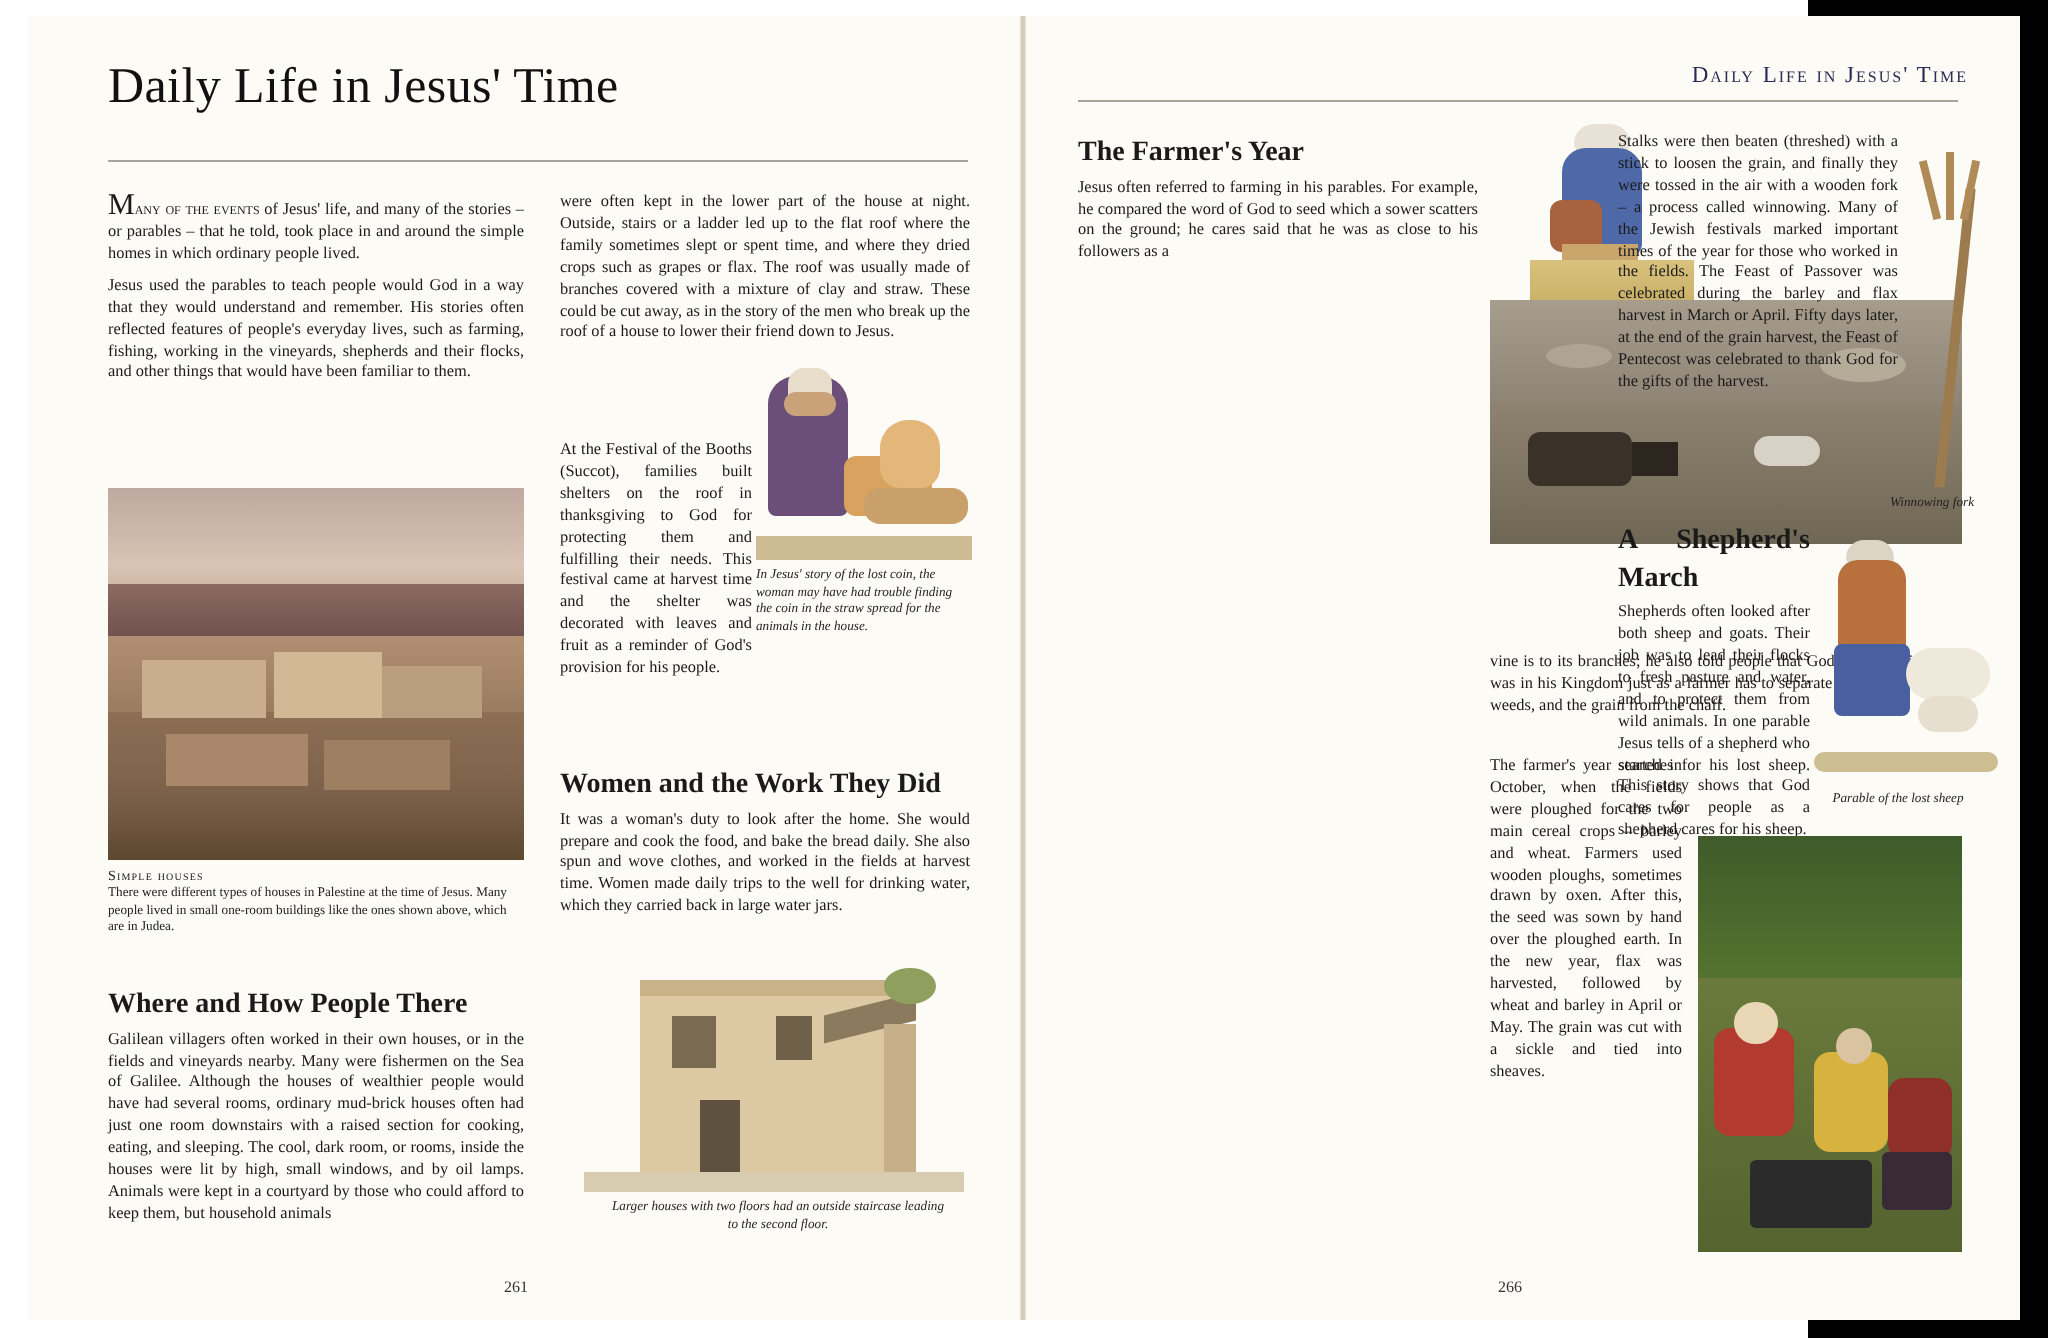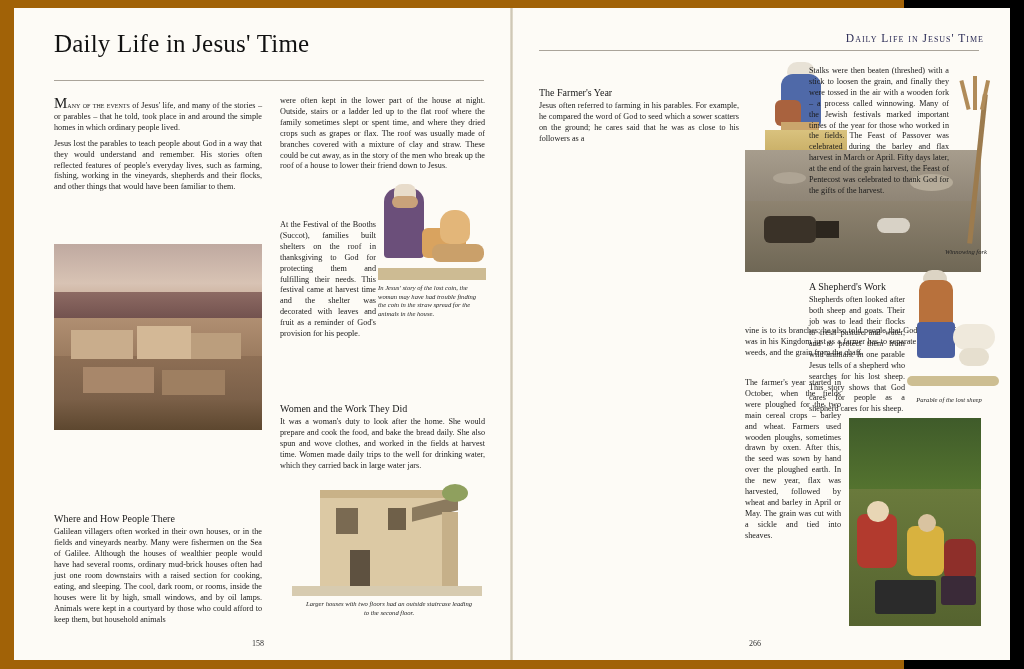--- a/index.html
+++ b/index.html
@@ -1,30 +1,30 @@
 <!DOCTYPE html>
 <html><head>
 <meta charset="utf-8">
 <style>
   html,body{margin:0;padding:0;background:#000;}
   body{width:1024px;height:669px;overflow:hidden;font-family:"Liberation Serif",serif;}
-  .page{position:relative;width:904px;height:669px;background:#a16207;}
+  .page{position:relative;width:904px;height:669px;background:#ffffff;}
   .spread{position:absolute;left:14px;top:8px;width:996px;height:652px;background:#fbf9f3;
           box-shadow:0 0 0 1px #d9d2c2 inset;}
   .leaf{position:absolute;top:0;bottom:0;width:497px;overflow:hidden;}
   .leaf.left{left:0;background:#fdfbf6;}
   .leaf.right{left:499px;background:#fdfbf6;}
   .gutter{position:absolute;left:496px;top:0;width:3px;height:652px;
           background:linear-gradient(to right,#e6e0d2,#cfc8b6,#e6e0d2);}
   h1.title{font-size:25px;font-weight:400;margin:0;padding:22px 0 0 40px;letter-spacing:.2px;color:#111;}
   .rhead{position:absolute;right:26px;top:24px;font-variant:small-caps;font-size:11.5px;letter-spacing:1px;color:#2b2b55;}
   .rule{position:absolute;height:1px;background:#aaa49a;}
   .col{position:absolute;font-size:8.2px;line-height:1.33;color:#1a1a1a;text-align:justify;}
   .col p{margin:0 0 5px 0;}
-  .sub{font-weight:normal;font-size:10px;margin:20px 0 2px 0;}
+  .sub{font-weight:bold;font-size:14px;margin:2px 0 2px 0;}
   .dropcapline{font-variant:small-caps;margin-top:38px;}
   .dropcapline .big{font-size:15px;line-height:1;}
   .caption{font-size:6.6px;line-height:1.3;color:#222;}
   .capttl{font-variant:small-caps;font-size:7px;letter-spacing:.6px;color:#222;margin-bottom:1px;}
   .ital{font-style:italic;}
   .pg{position:absolute;bottom:12px;font-size:8px;color:#333;}
   
   .ph{position:absolute;background:#8a7a66;overflow:hidden;}
   .ph .sky{position:absolute;left:0;right:0;top:0;height:38%;}
   .art{position:absolute;}
@@ -38,34 +38,38 @@
 
     <div class="leaf left">
 
       <h1 class="title">Daily Life in Jesus' Time</h1>
       <div class="rule" style="left:40px;top:72px;width:430px;"></div>
 
       <div class="col" style="left:40px;top:88px;width:208px;">
         <p>
           <span class="dropcapline"><span class="big">M</span>any of the events</span><span> of Jesus' life, and many of the stories – or parables – that he told, took place in and around the simple homes in which ordinary people lived.</span>
         </p>
-        <p>Jesus lost the parables to teach people about God in a way that they would understand and remember. His stories often reflected features of people's everyday lives, such as farming, fishing, working in the vineyards, shepherds and their flocks, and other things that would have been familiar to them.</p>
+        <p>Jesus used the parables to teach people would God in a way that they would understand and remember. His stories often reflected features of people's everyday lives, such as farming, fishing, working in the vineyards, shepherds and their flocks, and other things that would have been familiar to them.</p>
       </div>
 
       <div class="ph" style="left:40px;top:236px;width:208px;height:186px;">
         <div class="sky" style="background:linear-gradient(#bfa9a0,#d8c3b4 70%,#cbb09c);height:30%;"></div>
         <div style="position:absolute;left:0;right:0;top:26%;height:16%;background:linear-gradient(#8d6a63,#6f4f4c);"></div>
         <div style="position:absolute;left:0;right:0;top:40%;height:22%;background:linear-gradient(#b08f72,#9a7a5e);"></div>
         <div style="position:absolute;left:0;right:0;top:60%;bottom:0;background:linear-gradient(#8e6f55,#6d5540);"></div>
         <div style="position:absolute;left:8%;top:46%;width:30%;height:16%;background:#c9ad8c;"></div>
         <div style="position:absolute;left:40%;top:44%;width:26%;height:18%;background:#d3b896;"></div>
         <div style="position:absolute;left:66%;top:48%;width:24%;height:14%;background:#bb9e7d;"></div>
         <div style="position:absolute;left:14%;top:66%;width:34%;height:14%;background:#a8876a;"></div>
         <div style="position:absolute;left:52%;top:68%;width:30%;height:13%;background:#9e7f61;"></div>
         <div style="position:absolute;left:0;right:0;bottom:0;height:16%;background:linear-gradient(#7a5f47,#5d472f);"></div>
+      </div>
+      <div style="position:absolute;left:40px;top:426px;width:208px;">
+        <div class="capttl">Simple houses</div>
+        <div class="caption">There were different types of houses in Palestine at the time of Jesus. Many people lived in small one-room buildings like the ones shown above, which are in Judea.</div>
       </div>
 
       <div class="col" style="left:40px;top:484px;width:208px;">
         <div class="sub">Where and How People There</div>
         <p>Galilean villagers often worked in their own houses, or in the fields and vineyards nearby. Many were fishermen on the Sea of Galilee. Although the houses of wealthier people would have had several rooms, ordinary mud-brick houses often had just one room downstairs with a raised section for cooking, eating, and sleeping. The cool, dark room, or rooms, inside the houses were lit by high, small windows, and by oil lamps. Animals were kept in a courtyard by those who could afford to keep them, but household animals</p>
       </div>
 
       <div class="col" style="left:266px;top:88px;width:205px;">
         <p>were often kept in the lower part of the house at night. Outside, stairs or a ladder led up to the flat roof where the family sometimes slept or spent time, and where they dried crops such as grapes or flax. The roof was usually made of branches covered with a mixture of clay and straw. These could be cut away, as in the story of the men who break up the roof of a house to lower their friend down to Jesus.</p>
       </div>
@@ -96,21 +100,21 @@
         <div style="position:absolute;left:44px;top:30px;width:22px;height:26px;background:#7a6a52;"></div>
         <div style="position:absolute;left:96px;top:30px;width:18px;height:22px;background:#6f6049;"></div>
         <div style="position:absolute;left:58px;top:72px;width:20px;height:36px;background:#5e5140;"></div>
         <div style="position:absolute;left:120px;top:24px;width:46px;height:14px;background:#8b7a5e;transform:skewY(-14deg);"></div>
         <div style="position:absolute;left:150px;top:34px;width:16px;height:74px;background:#c6b089;"></div>
         <div style="position:absolute;left:0;bottom:0;width:190px;height:10px;background:#d7cbb0;"></div>
         <div style="position:absolute;left:150px;top:6px;width:26px;height:18px;background:#8fa05e;border-radius:50%;"></div>
       </div>
       <div class="caption ital" style="position:absolute;left:290px;top:592px;width:170px;text-align:center;">Larger houses with two floors had an outside staircase leading to the second floor.</div>
 
-      <div class="pg" style="left:238px;">158</div>
+      <div class="pg" style="left:238px;">261</div>
     </div>
 
     <div class="gutter"></div>
 
     <div class="leaf right">
 
       <div class="rhead">Daily Life in Jesus' Time</div>
       <div class="rule" style="left:26px;top:42px;width:440px;"></div>
 
       <div class="col" style="left:26px;top:58px;width:200px;">
@@ -152,21 +156,21 @@
 
       <div class="art" style="left:448px;top:58px;width:34px;height:180px;">
         <div style="position:absolute;left:14px;top:28px;width:5px;height:150px;background:#9c7b4e;transform:rotate(6deg);"></div>
         <div style="position:absolute;left:2px;top:14px;width:4px;height:30px;background:#b08b58;transform:rotate(-14deg);"></div>
         <div style="position:absolute;left:12px;top:10px;width:4px;height:34px;background:#b08b58;"></div>
         <div style="position:absolute;left:22px;top:14px;width:4px;height:30px;background:#b08b58;transform:rotate(12deg);"></div>
       </div>
       <div class="caption ital" style="position:absolute;left:398px;top:240px;width:76px;text-align:right;">Winnowing fork</div>
 
       <div class="col" style="left:296px;top:252px;width:96px;">
-        <div class="sub">A Shepherd's Work</div>
+        <div class="sub">A Shepherd's March</div>
         <p>Shepherds often looked after both sheep and goats. Their job was to lead their flocks to fresh pasture and water, and to protect them from wild animals. In one parable Jesus tells of a shepherd who searches for his lost sheep. This story shows that God cares for people as a shepherd cares for his sheep.</p>
       </div>
 
       <div class="art" style="left:394px;top:252px;width:92px;height:130px;">
         <div style="position:absolute;left:16px;top:10px;width:24px;height:12px;background:#dcd4c4;border-radius:9px 9px 3px 3px;"></div>
         <div style="position:absolute;left:12px;top:20px;width:34px;height:48px;background:#b8713c;border-radius:10px 10px 4px 4px;"></div>
         <div style="position:absolute;left:10px;top:62px;width:38px;height:36px;background:#4a5fa0;border-radius:4px;"></div>
         <div style="position:absolute;left:46px;top:64px;width:42px;height:26px;background:#efe9dc;border-radius:14px;"></div>
         <div style="position:absolute;left:52px;top:88px;width:30px;height:18px;background:#e6dfcf;border-radius:10px;"></div>
         <div style="position:absolute;left:0;bottom:4px;width:92px;height:10px;background:#cdbe92;border-radius:6px;"></div>

